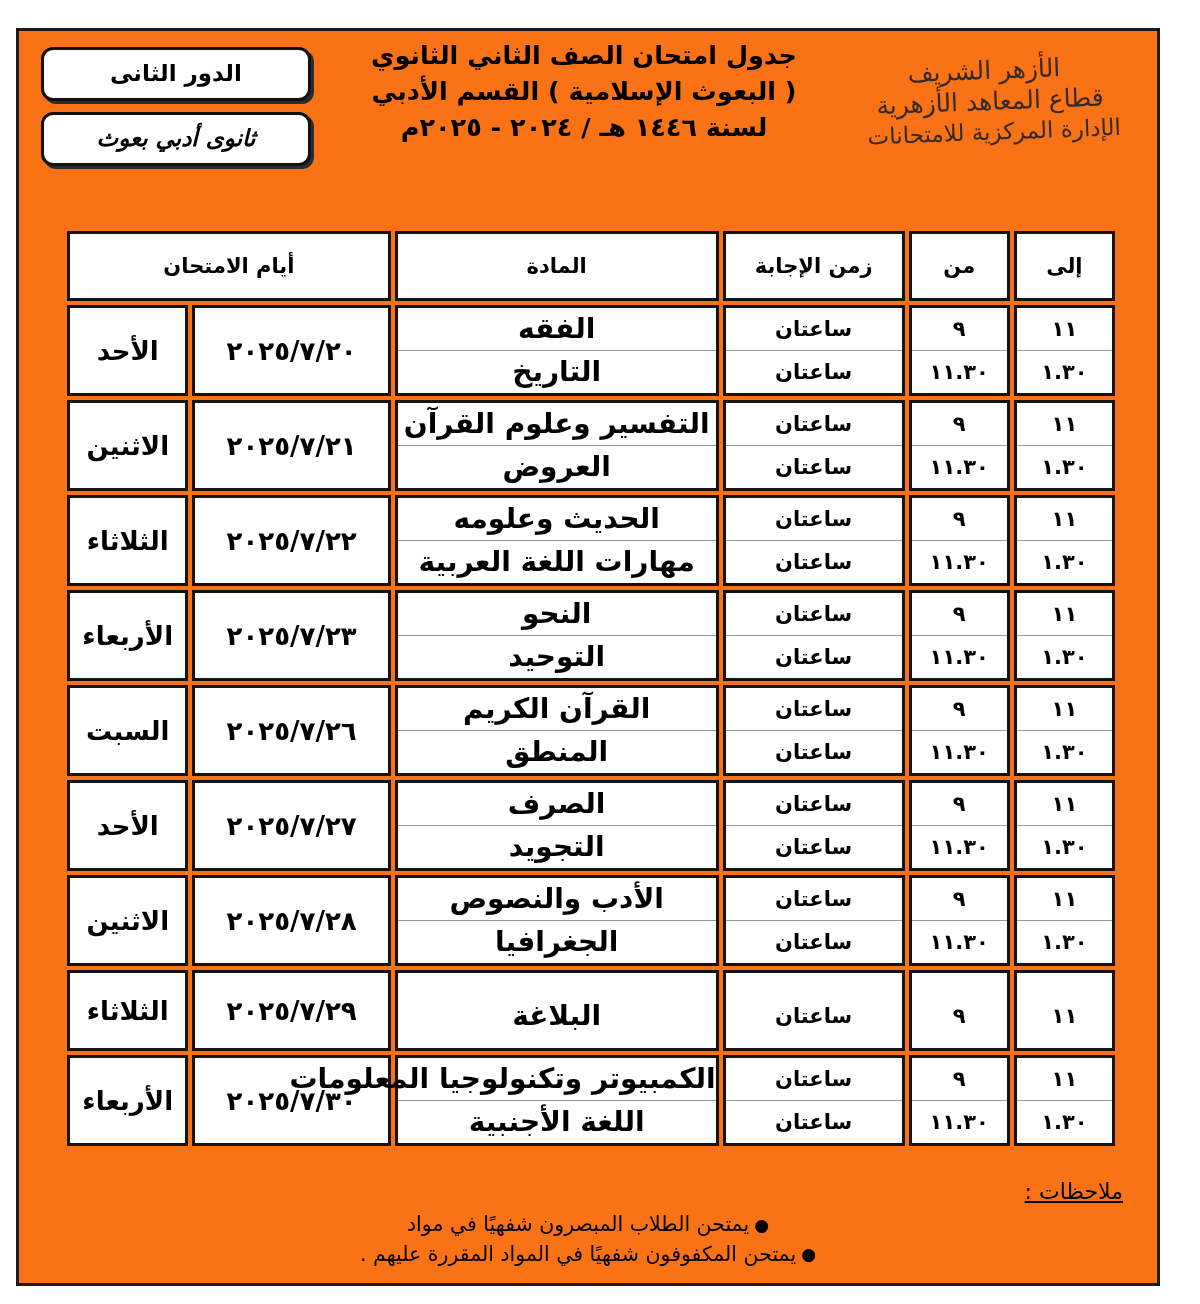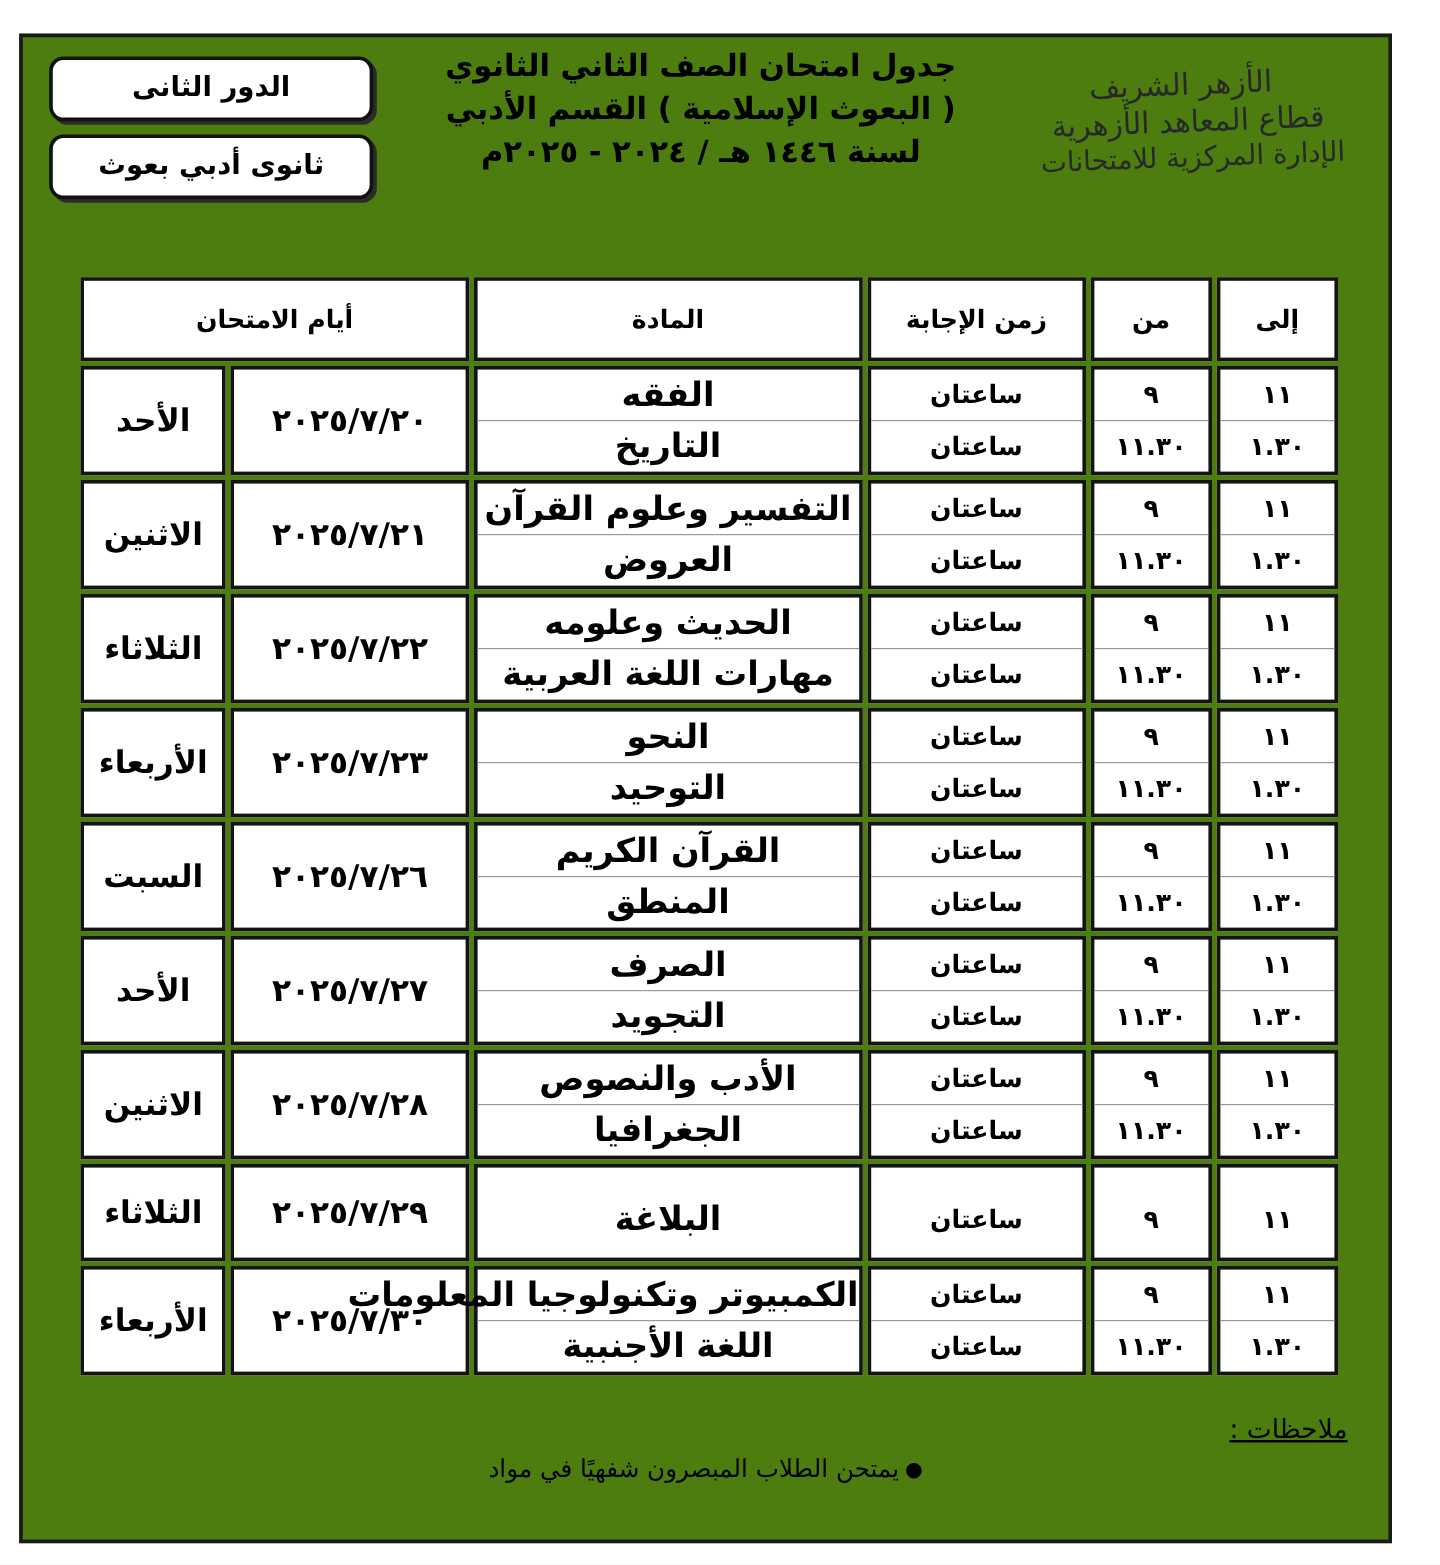--- a/index.html
+++ b/index.html
@@ -17,21 +17,21 @@
   }
 
   .page {
     position: absolute;
     left: 16px;
     top: 28px;
     width: 1144px;
     height: 1258px;
     border: 3px solid #1a1a1a;
     box-sizing: border-box;
-    background: #4d7c0f;
+    background: #f97316;
   }
 
   
   .header {
     position: relative;
     height: 180px;
   }
 
   .badges {
     position: absolute;
@@ -51,20 +51,21 @@
     letter-spacing: 0.5px;
   }
   .badge-1 {
     font-size: 23px;
     padding: 10px 4px 12px;
     margin-bottom: 11px;
   }
   .badge-2 {
     font-size: 23px;
     padding: 10px 4px 12px;
+    font-style: italic;
   }
 
   .title-block {
     position: absolute;
     top: 6px;
     left: 325px;
     width: 480px;
     text-align: center;
     font-weight: bold;
     font-size: 25.5px;
@@ -399,15 +400,18 @@
           </tr>
         </tbody>
     </table>
   </div>
 
   <div class="notes">
     <div class="notes-title">ملاحظات :</div>
     <div class="note-line ta-c">
       <span class="bullet">●</span><span>يمتحن الطلاب المبصرون شفهيًا في مواد</span>
     </div>
+    <div class="note-line ta-c">
+      <span class="bullet">●</span><span>يمتحن المكفوفون شفهيًا في المواد المقررة عليهم .</span>
+    </div>
   </div>
 
 </div>
 
 </body></html>

